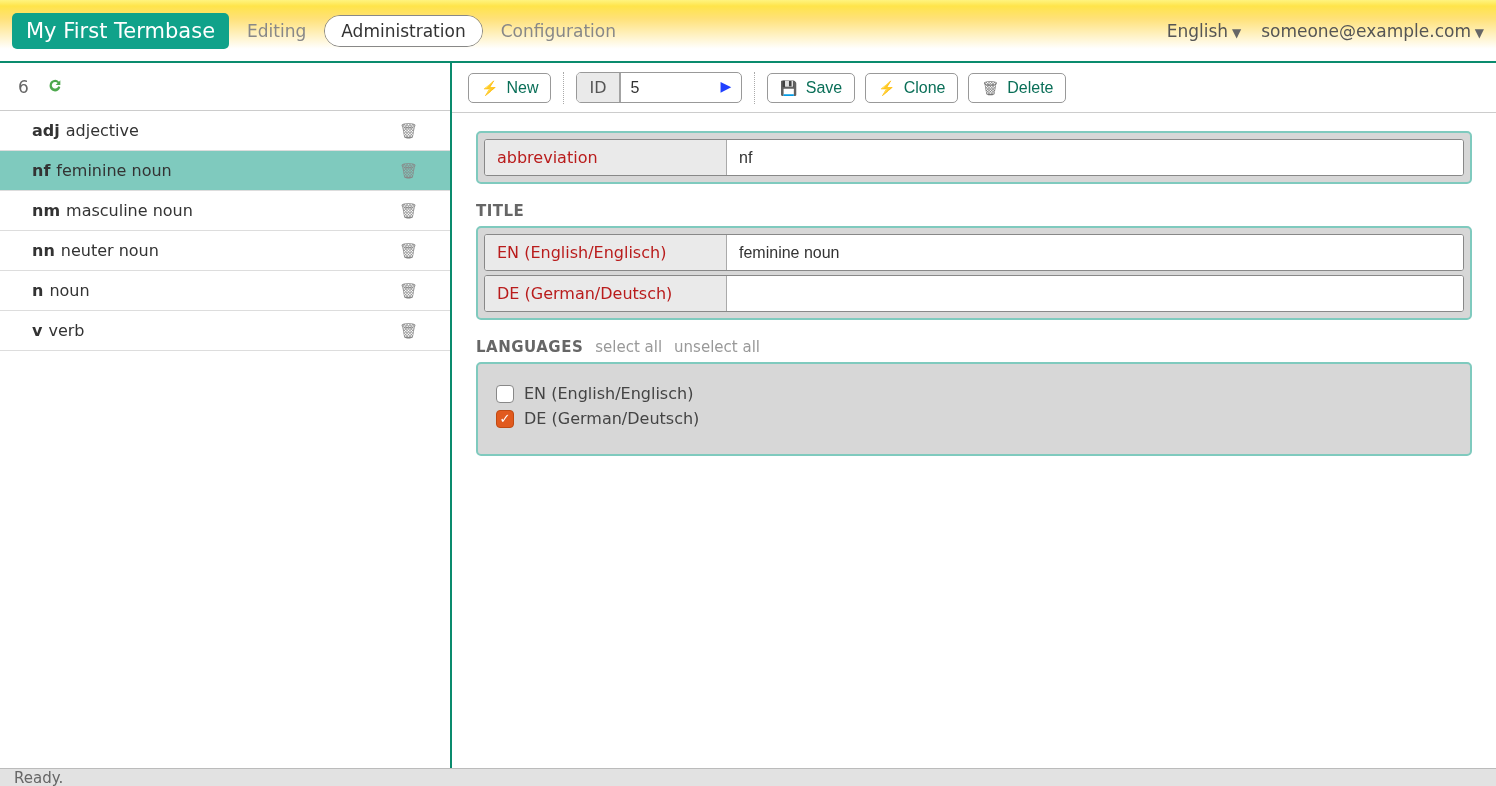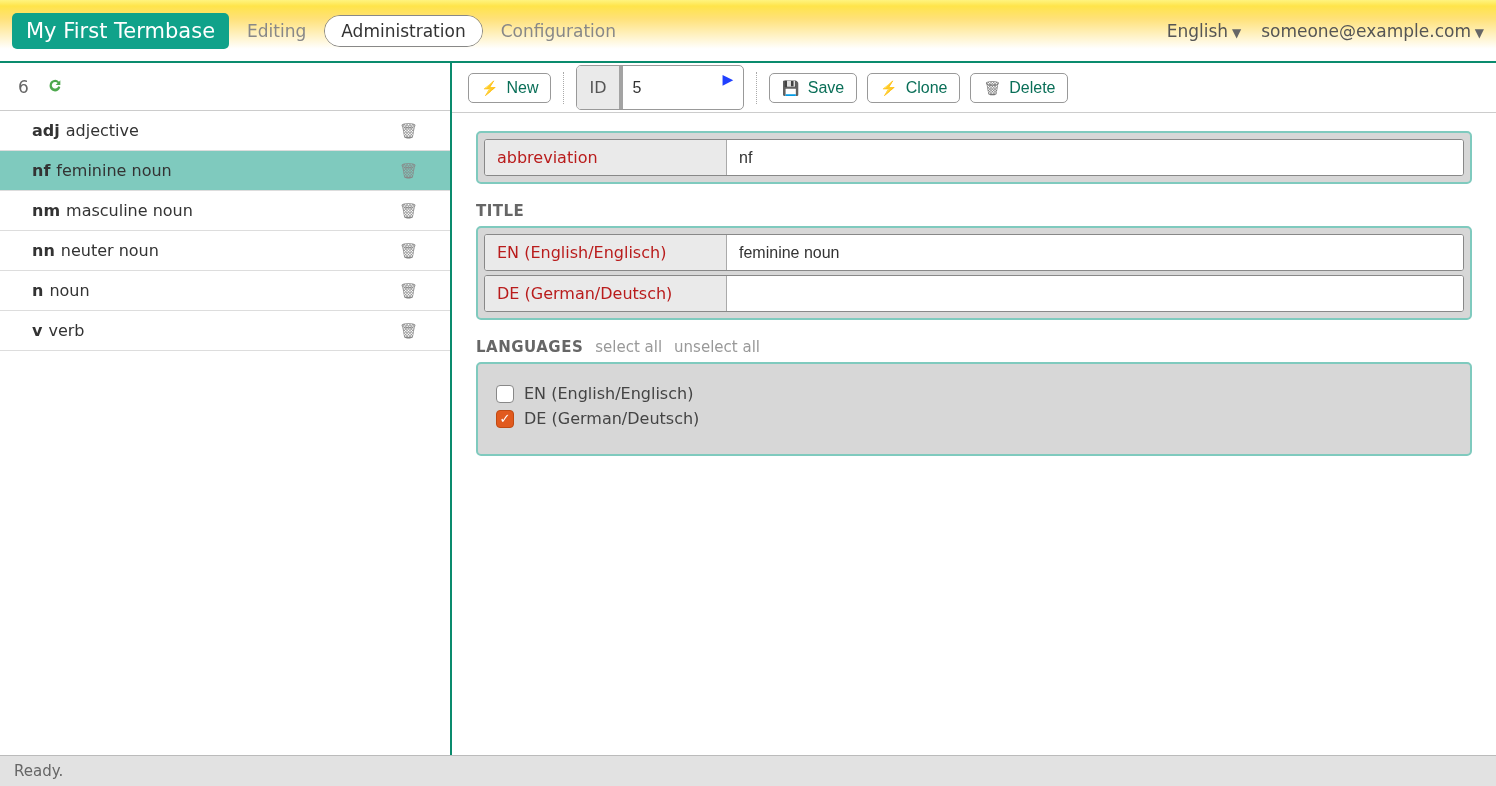--- a/index.html
+++ b/index.html
@@ -75,21 +75,21 @@
   .tb-sep { width: 0; height: 32px; border-left: 1px dotted #aaa; margin: 0 2px; }
   .btn {
     display: inline-flex; align-items: center; gap: 8px;
     border: 1px solid #999; border-radius: 5px; padding: 5px 12px;
     background: #fff; color: #0a6f58; font-size: 16px; cursor: pointer;
   }
   .btn .ic { font-size: 14px; }
   .id-group {
     display: inline-flex; align-items: stretch; border: 1px solid #999; border-radius: 5px; overflow: hidden;
   }
-  .id-label { background: #eaeaea; padding: 12px 12px; color: #555; font-size: 16px; border-right: 4px solid #a3a3a3; text-align: center; }
+  .id-label { background: #eaeaea; padding: 5px 12px; color: #555; font-size: 16px; border-right: 2px solid #a3a3a3; text-align: center; }
   .id-input {
     border: none; padding: 5px 10px; width: 90px; font-size: 16px; color: #333; outline: none;
   }
   .id-go { padding: 5px 10px; color: #2040ff; cursor: pointer; font-size: 14px; }
 
   .form-area { padding: 18px 24px; overflow-y: auto; flex: 1; }
   .field-block {
     border: 2px solid #7fcabe; background: #d7d7d7; padding: 6px; border-radius: 5px; margin-bottom: 18px;
   }
   .field-row {
@@ -112,21 +112,21 @@
     border: 2px solid #7fcabe; background: #d7d7d7; padding: 20px 18px; border-radius: 5px;
   }
   .chk-row { display: flex; align-items: center; gap: 10px; font-size: 16px; color: #444; margin-bottom: 6px; cursor: pointer; }
   .chk {
     width: 18px; height: 18px; border-radius: 4px; border: 1px solid #888; background: #fff; display: inline-flex;
     align-items: center; justify-content: center; font-size: 13px; color: #fff;
   }
   .chk.checked { background: #e15a1e; border-color: #c04a12; }
 
   
-  .status { height: 30px; background: #e2e2e2; display: flex; align-items: center; padding: 0 14px; color: #666; font-size: 15px; }
+  .status { height: 17px; background: #e2e2e2; display: flex; align-items: center; padding: 0 14px; color: #666; font-size: 15px; }
 
   .bolt { color: #f5a623; }
   .save-ic { color: #2a6bd0; }
 </style>
 </head>
 <body>
 
 <div class="topbar">
   <div class="brand">My First Termbase</div>
   <div class="nav-link">Editing</div>

